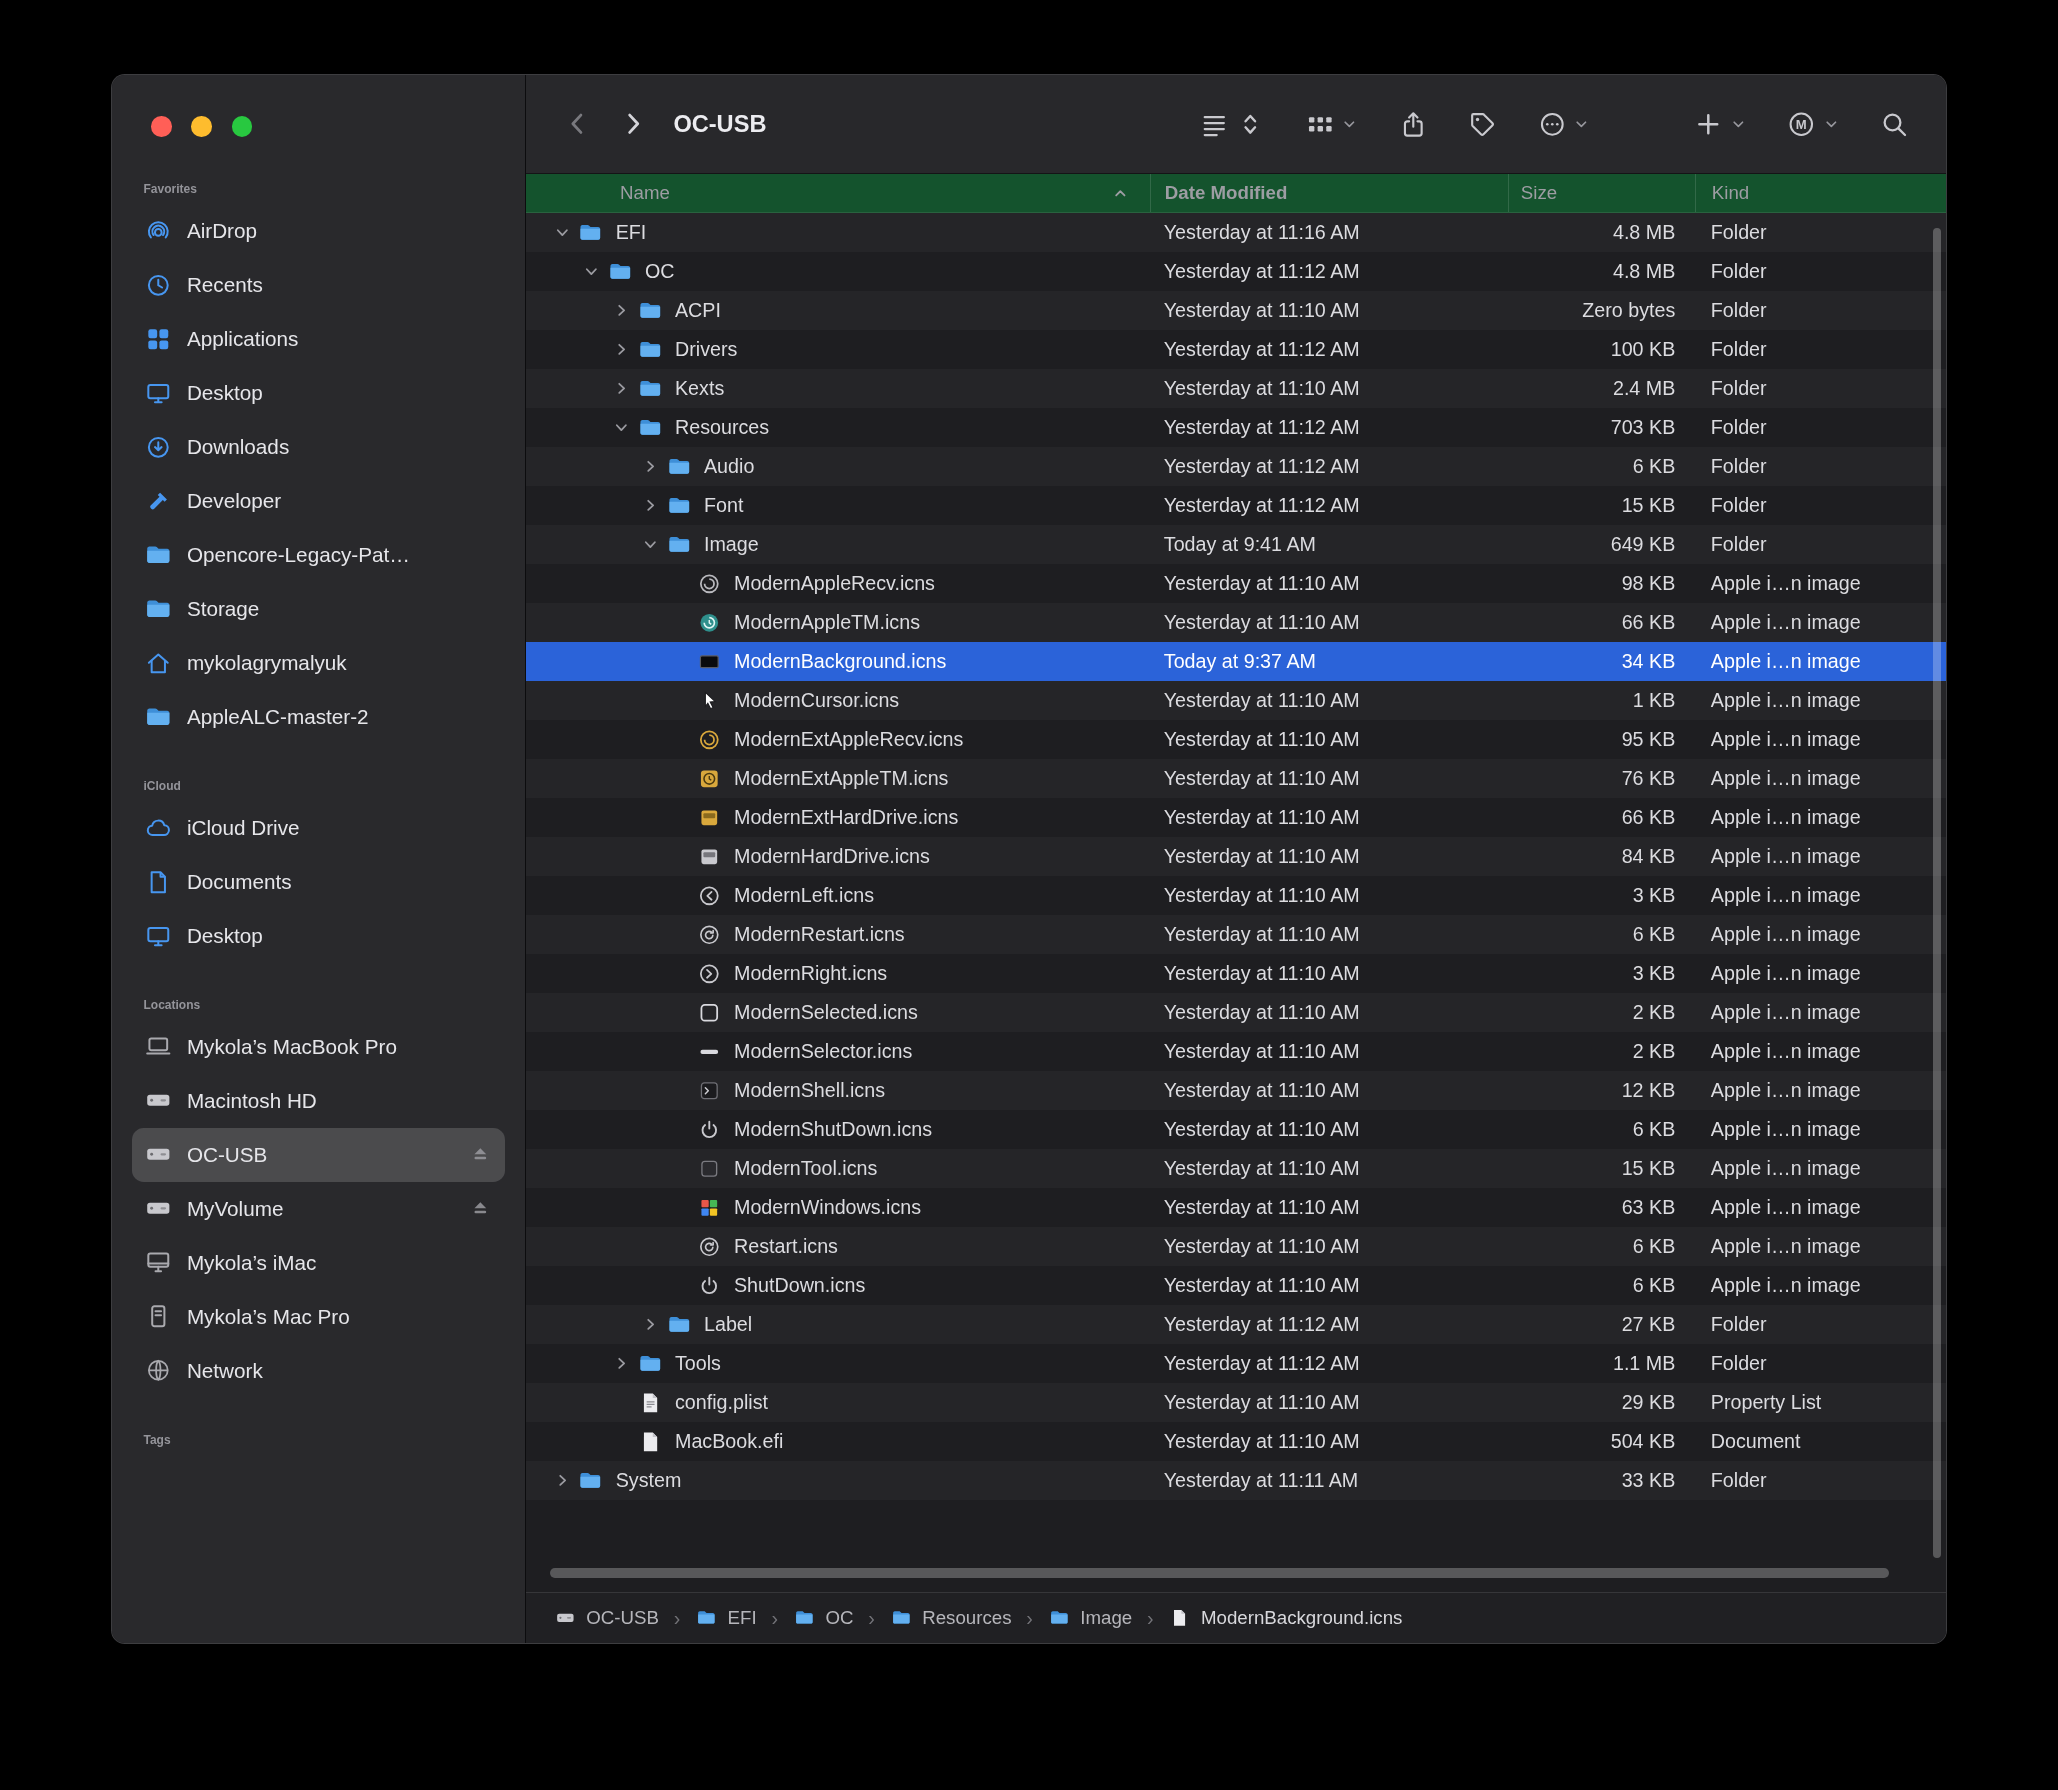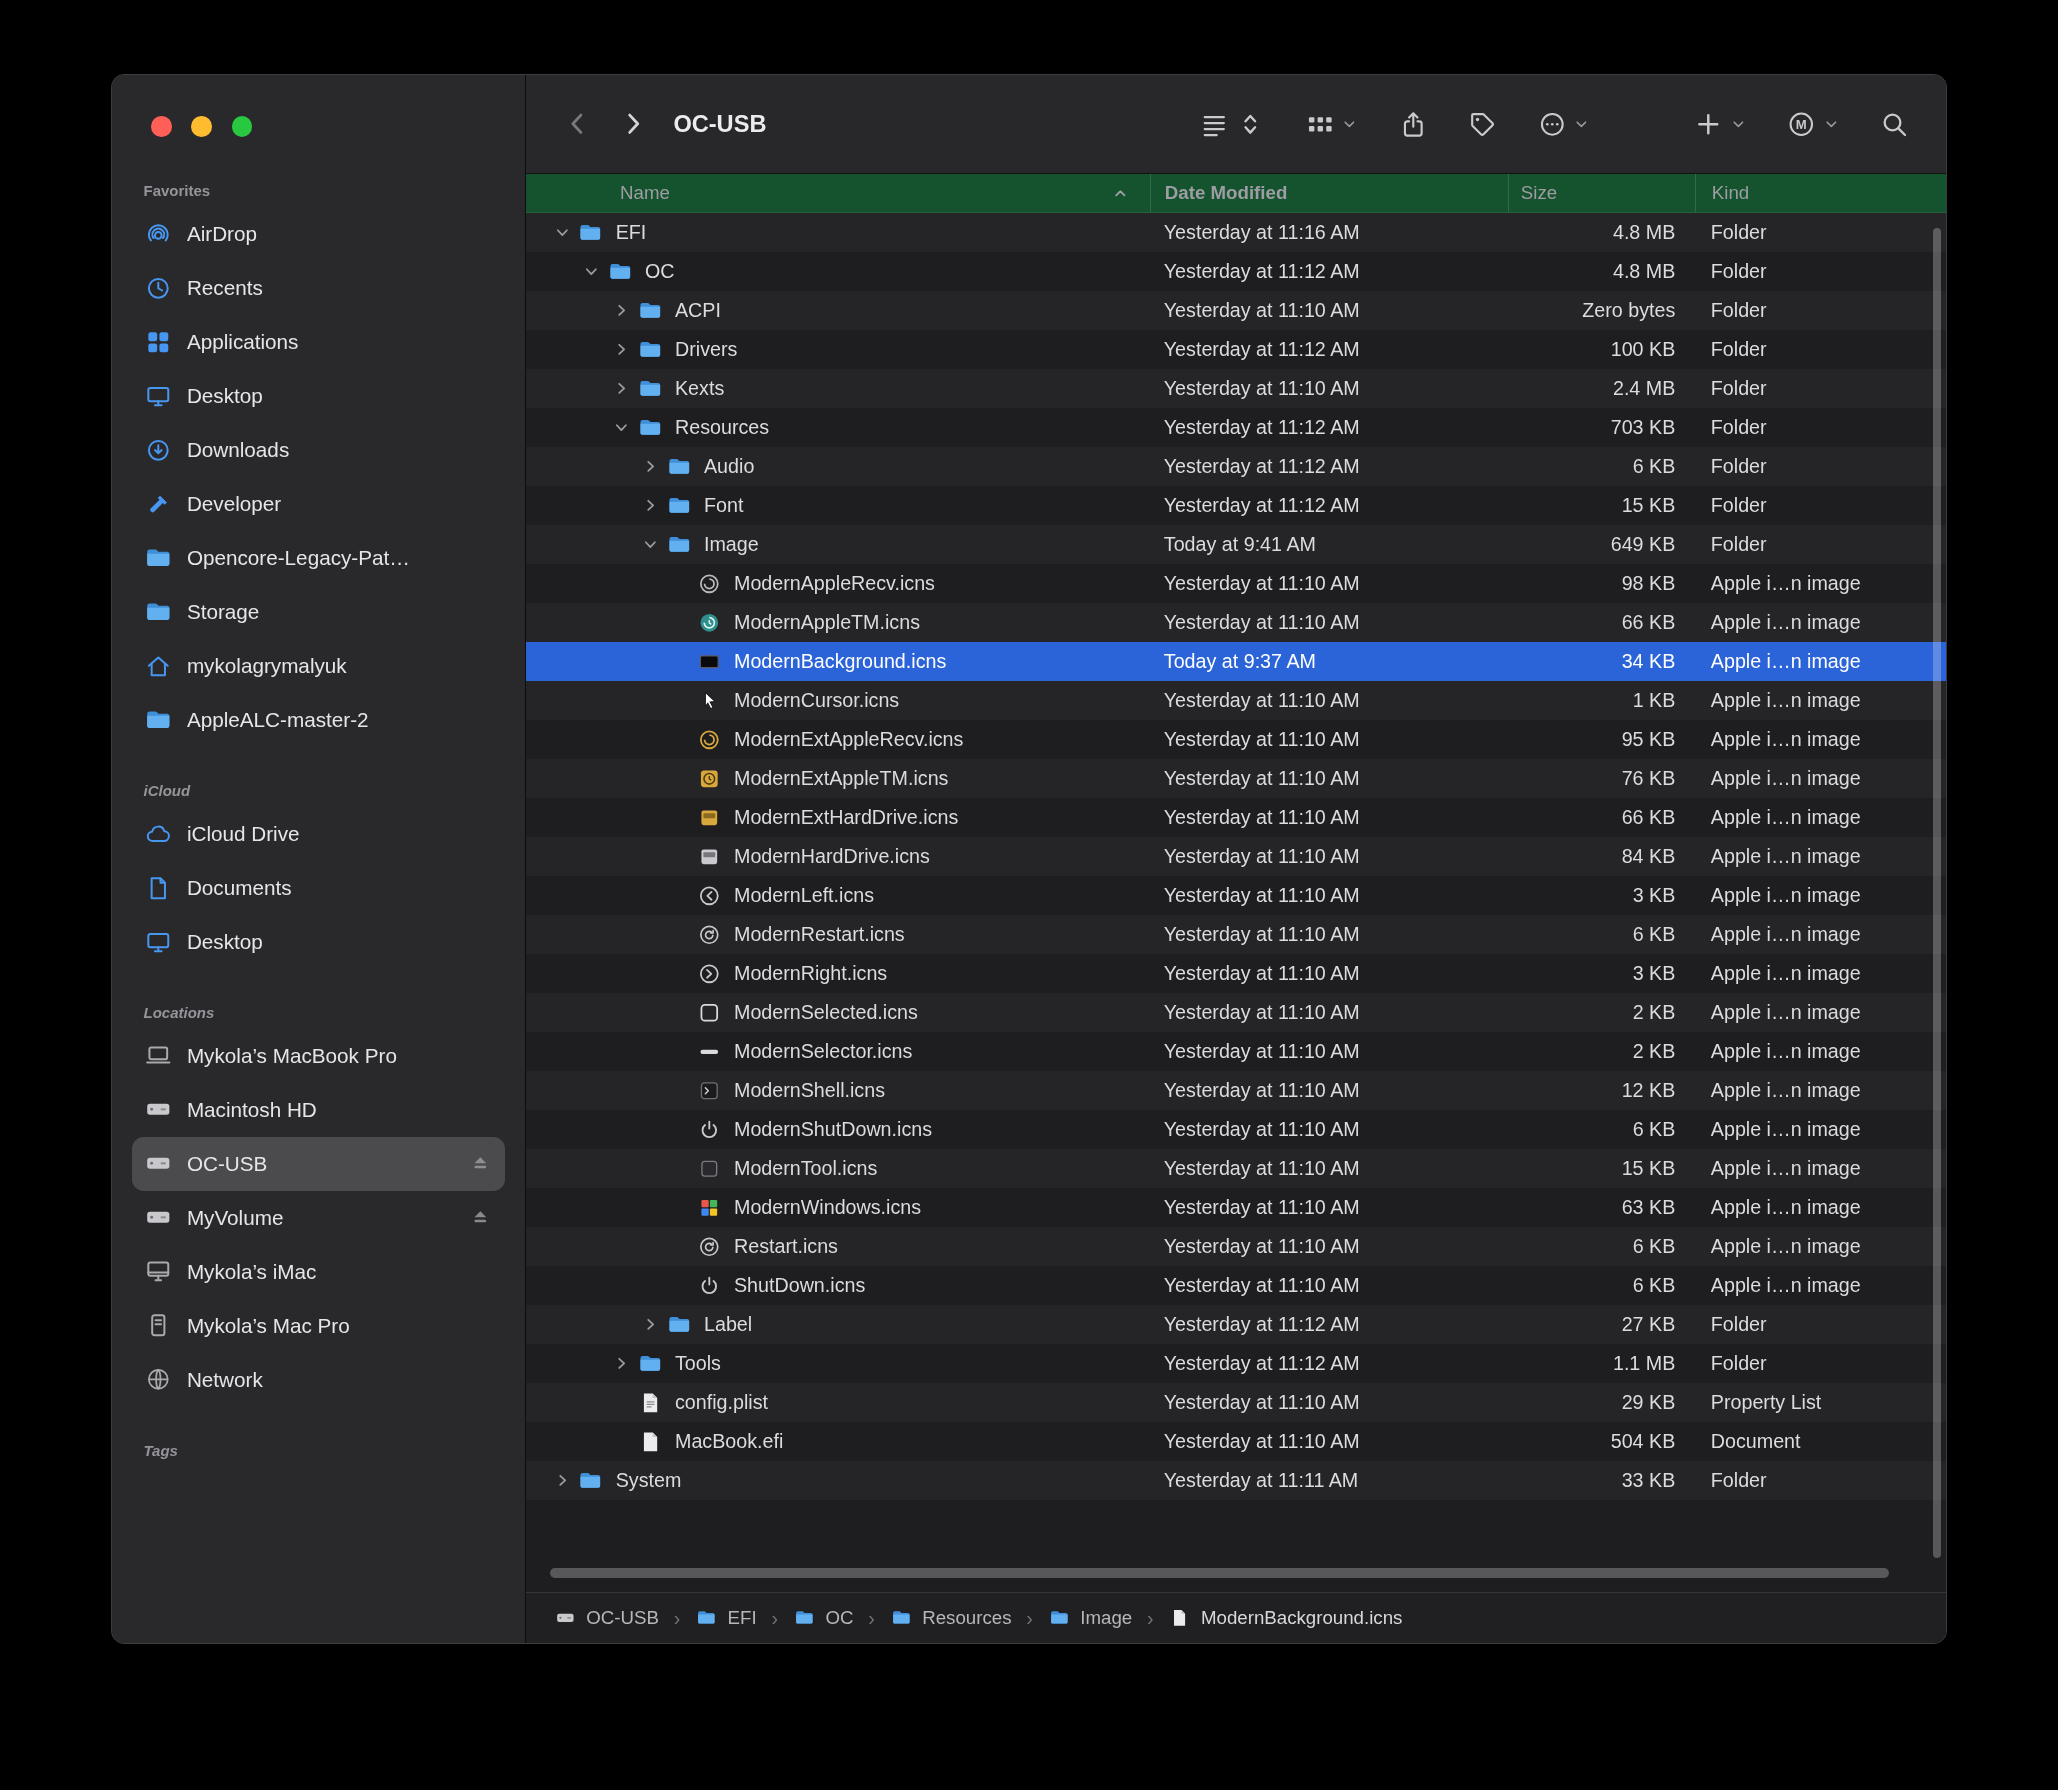--- a/index.html
+++ b/index.html
@@ -10,22 +10,22 @@
     border-radius:13.8px; overflow:hidden; display:flex; background:#1e1e21;
     border:1px solid rgba(255,255,255,.14); box-shadow:0 39px 108px rgba(0,0,0,.85); }
 
   
   .sidebar { width:414px; flex:none; background:#29292c; border-right:1px solid #0c0c0e;
     display:flex; flex-direction:column; }
   .traffic { display:flex; gap:19.7px; padding:41px 0 0 39px; }
   .tl { width:20.7px; height:20.7px; border-radius:50%; }
   .tl.red{ background:#ff5f57; } .tl.yellow{ background:#febc2e; } .tl.green{ background:#28c840; }
   #sidebar-sections { padding:29.6px 19.7px 0; overflow:hidden; }
-  .sb-head { color:#94949a; font-size:15px; font-weight:700; padding:15.8px 11.8px 7.9px; }
-  .sb-section + .sb-section .sb-head { padding-top:35px;font-style:italic; }
+  .sb-head { color:#94949a; font-size:12px; font-weight:700; padding:15.8px 11.8px 7.9px; }
+  .sb-section + .sb-section .sb-head { padding-top:35px; }
   .sb-item { display:flex; align-items:center; height:54px; padding:0 13.8px; border-radius:11.8px;
     color:#e6e6ea; font-size:20.7px; gap:14.8px; }
   .sb-item.sel { background:rgba(255,255,255,.16); }
   .sb-item .icon { width:26.6px; height:26.6px; flex:none; }
   .sb-item .icon.eject { margin-left:auto; width:22.7px; height:22.7px; opacity:.85; }
   .sb-label { white-space:nowrap; overflow:hidden; text-overflow:ellipsis; }
   .icon svg { width:100%; height:100%; display:block; }
 
   
   .content { flex:1; position:relative; display:flex; flex-direction:column; background:#1e1e21; }

